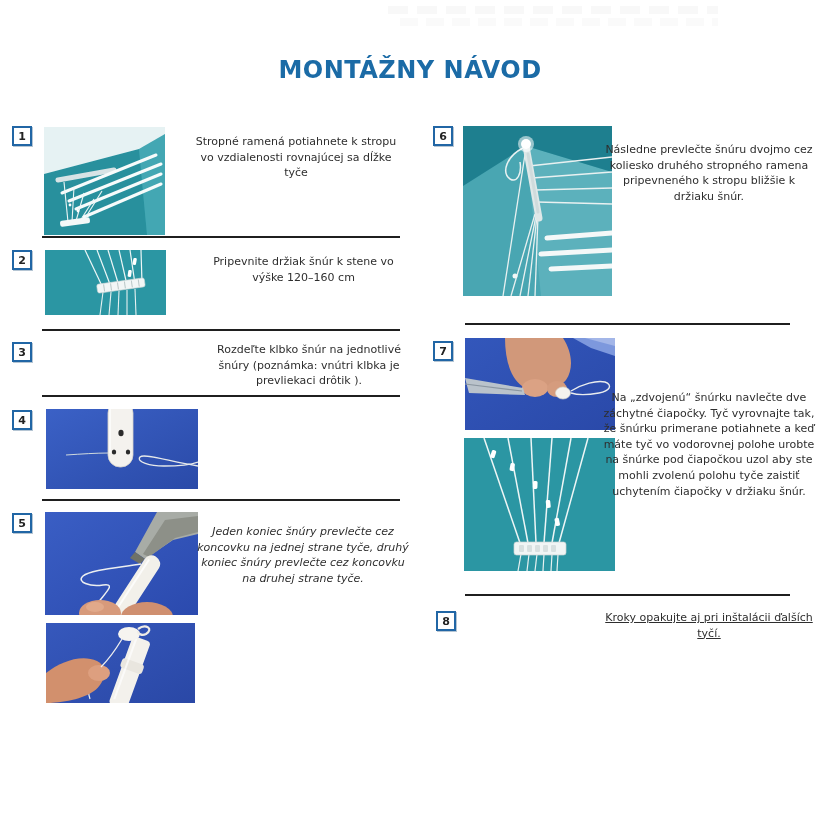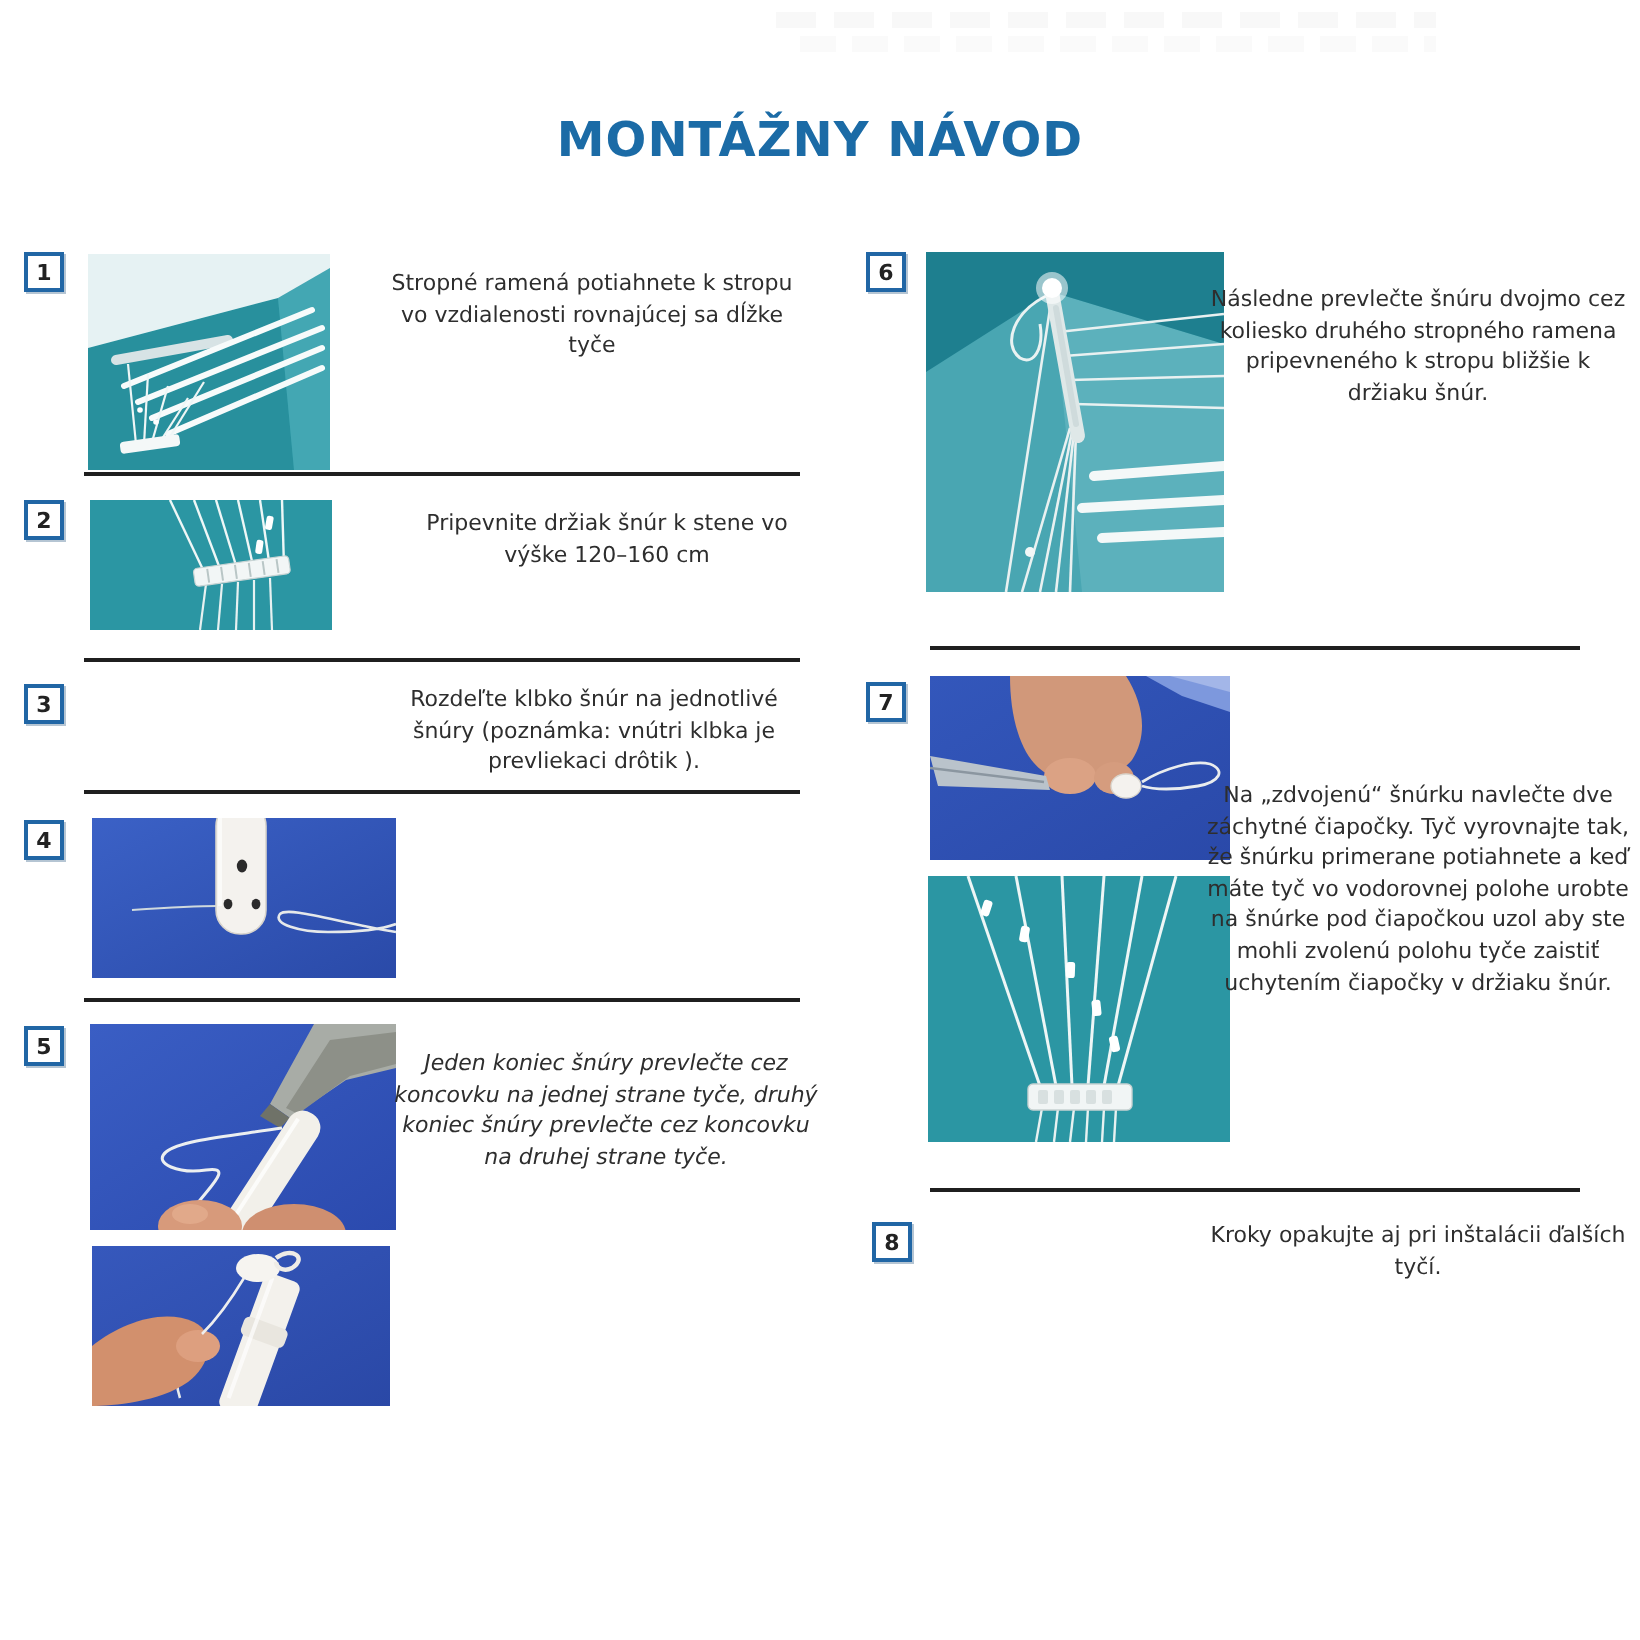--- a/index.html
+++ b/index.html
@@ -96,21 +96,21 @@
       <rect x="88" y="8" width="3.5" height="7" rx="1.2" fill="#ffffff" transform="rotate(10 90 11)"></rect>
       <rect x="83" y="20" width="3.5" height="7" rx="1.2" fill="#ffffff" transform="rotate(8 85 23)"></rect>
     </svg>
   </span>
   <div class="steptext" style="left:196px;top:254px;width:215px;">Pripevnite držiak šnúr k stene vo výške 120–160 cm</div>
   <div class="divider divL" style="top:329px;"></div>
 
   <div class="stepnum" style="left:12px;top:342px;">
     <span>3</span>
   </div>
-  <div class="steptext" style="left:188px;top:342px;width:218px;">Rozdeľte klbko šnúr na jednotlivé šnúry (poznámka: vnútri klbka je prevliekaci drôtik ).</div>
+  <div class="steptext" style="left:200px;top:342px;width:218px;">Rozdeľte klbko šnúr na jednotlivé šnúry (poznámka: vnútri klbka je prevliekaci drôtik ).</div>
   <div class="divider divL" style="top:395px;"></div>
 
   <div class="stepnum" style="left:12px;top:410px;">
     <span>4</span>
   </div>
   <span class="photo" style="left:46px;top:409px;">
     <svg width="152" height="80" viewBox="0 0 152 80">
       <defs>
         <linearGradient id="g4" x1="0" y1="0" x2="1" y2="1">
           <stop offset="0" stop-color="#3b61c6"></stop>
@@ -260,15 +260,15 @@
       <rect x="82" y="62" width="4.5" height="8" rx="1.5" fill="#ffffff" transform="rotate(-6 84 66)"></rect>
       <rect x="91" y="80" width="4.5" height="8" rx="1.5" fill="#ffffff" transform="rotate(-12 93 84)"></rect>
     </svg>
   </span>
   <div class="steptext" style="left:600px;top:390px;width:218px;">Na „zdvojenú“ šnúrku navlečte dve záchytné čiapočky. Tyč vyrovnajte tak, že šnúrku primerane potiahnete a keď máte tyč vo vodorovnej polohe urobte na šnúrke pod čiapočkou uzol aby ste mohli zvolenú polohu tyče zaistiť uchytením čiapočky v držiaku šnúr.</div>
   <div class="divider divR" style="top:594px;"></div>
 
   <div class="stepnum" style="left:436px;top:611px;">
     <span>8</span>
   </div>
-  <div class="steptext" style="left:604px;top:610px;width:210px;">Kroky opakujte aj pri inštalácii ďalších tyčí.</div>
+  <div class="steptext" style="left:604px;top:610px;width:210px;text-decoration:underline;">Kroky opakujte aj pri inštalácii ďalších tyčí.</div>
 
 </div>
 
 </body></html>

